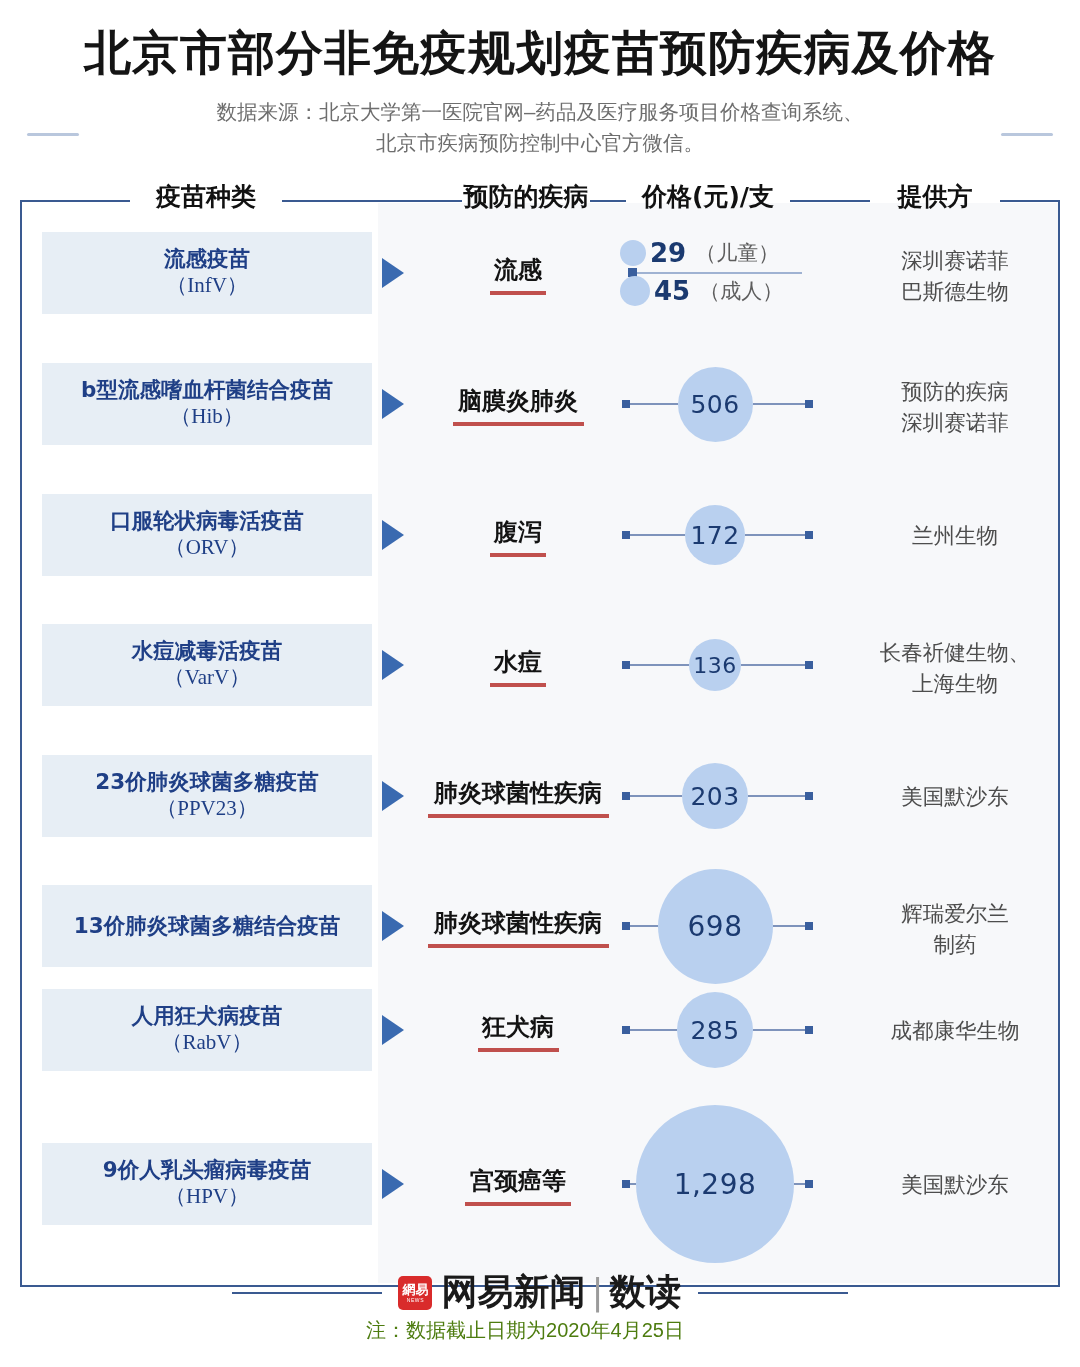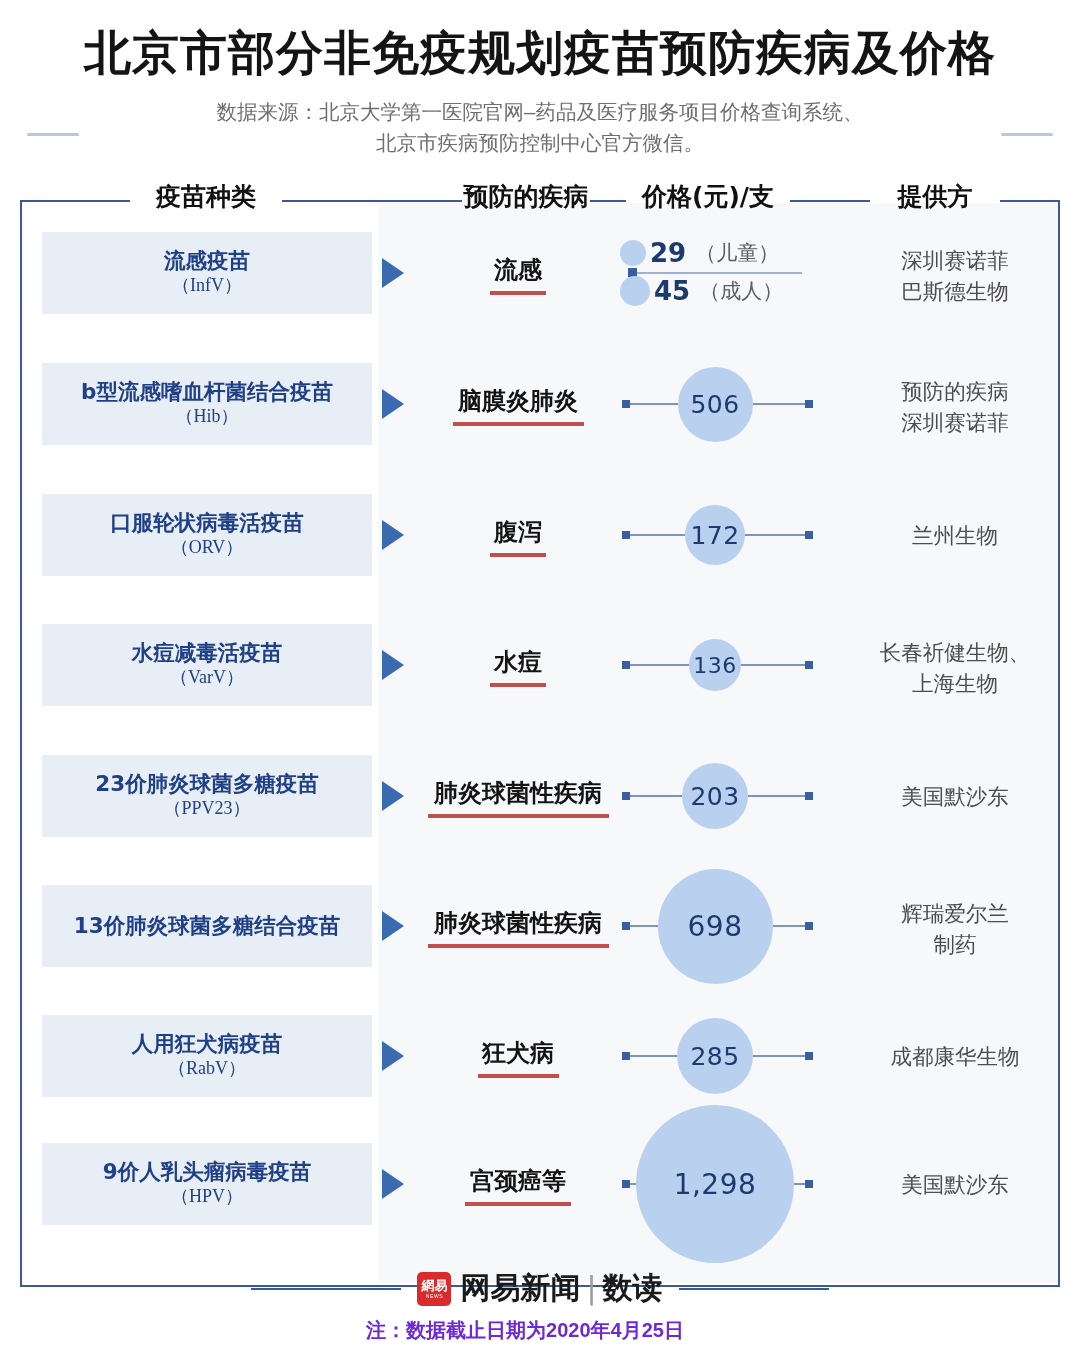--- a/index.html
+++ b/index.html
@@ -112,21 +112,21 @@
   }
   .vaccine-name {
     font-size: 21.5px;
     font-weight: bold;
     color: #1f3f86;
     line-height: 1.22;
     font-family: "DejaVu Sans", "Liberation Sans", sans-serif;
     white-space: nowrap;
   }
   .vaccine-abbr {
-    font-size: 18px;
+    font-size: 21px;
     color: #1f3f86;
     line-height: 1.3;
     font-family: "Liberation Serif", "DejaVu Serif", serif;
     white-space: nowrap;
   }
   .arrow {
     position: absolute;
     left: 382px;
     top: 26px;
     width: 0; height: 0;
@@ -273,38 +273,37 @@
     display: flex;
     flex-direction: column;
     align-items: center;
     justify-content: center;
     color: #ffffff;
     line-height: 1;
   }
   #logo-mark .cn { font-size: 13px; font-weight: bold; font-family: "DejaVu Sans", sans-serif; }
   #logo-mark .en { font-size: 5px; letter-spacing: 0.6px; margin-top: 2px; font-family: "Liberation Sans", sans-serif; }
   #logo-text {
-    font-size: 30px;
+    font-size: 36px;
     font-weight: bold;
     color: #1a1a1a;
     white-space: nowrap;
     margin-right: 16px;
     font-family: "DejaVu Sans", "Liberation Sans", sans-serif;
   }
   #logo-text .sep { color: #9b9b9b; font-weight: normal; margin: 0 6px; }
   #footer-note {
     position: absolute;
     left: 0;
     top: 1317px;
     width: 1050px;
     text-align: center;
     font-size: 20px;
-    color: #6d28d9;
+    color: #4d7c0f;
     font-family: "Liberation Sans", "DejaVu Sans", sans-serif;
-    font-weight: bold;
   }
 </style>
 </head>
 <body>
 
 <div id="title-block">
   <div id="page-title">北京市部分非免疫规划疫苗预防疾病及价格</div>
   <div id="subtitle">
     <div>数据来源：北京大学第一医院官网–药品及医疗服务项目价格查询系统、</div>
     <div>北京市疾病预防控制中心官方微信。</div>
@@ -457,21 +456,21 @@
       <div class="cap" style="left: 622px;"></div>
       <div class="cap" style="left: 805px;"></div>
       <div class="bubble" style="width: 115px; height: 115px; left: 657.5px; top: -16.5px;">
         <span class="bubble-value" style="font-size: 28px;">698</span>
       </div>
       <div class="provider two-line">
         <div>辉瑞爱尔兰</div>
         <div>制药</div>
       </div>
     </div>
-    <div class="row" style="top: 1015px;">
+    <div class="row" style="top: 989px;">
       <div class="vaccine-box">
         <div class="vaccine-name">人用狂犬病疫苗</div>
         <div class="vaccine-abbr">（RabV）</div>
       </div>
       <div class="arrow"></div>
       <div class="disease">
         <div class="disease-text">狂犬病</div>
         <div class="disease-underline" style="width: 81px;"></div>
       </div>
       <div class="connector" style="left: 628px; width: 49px;"></div>

